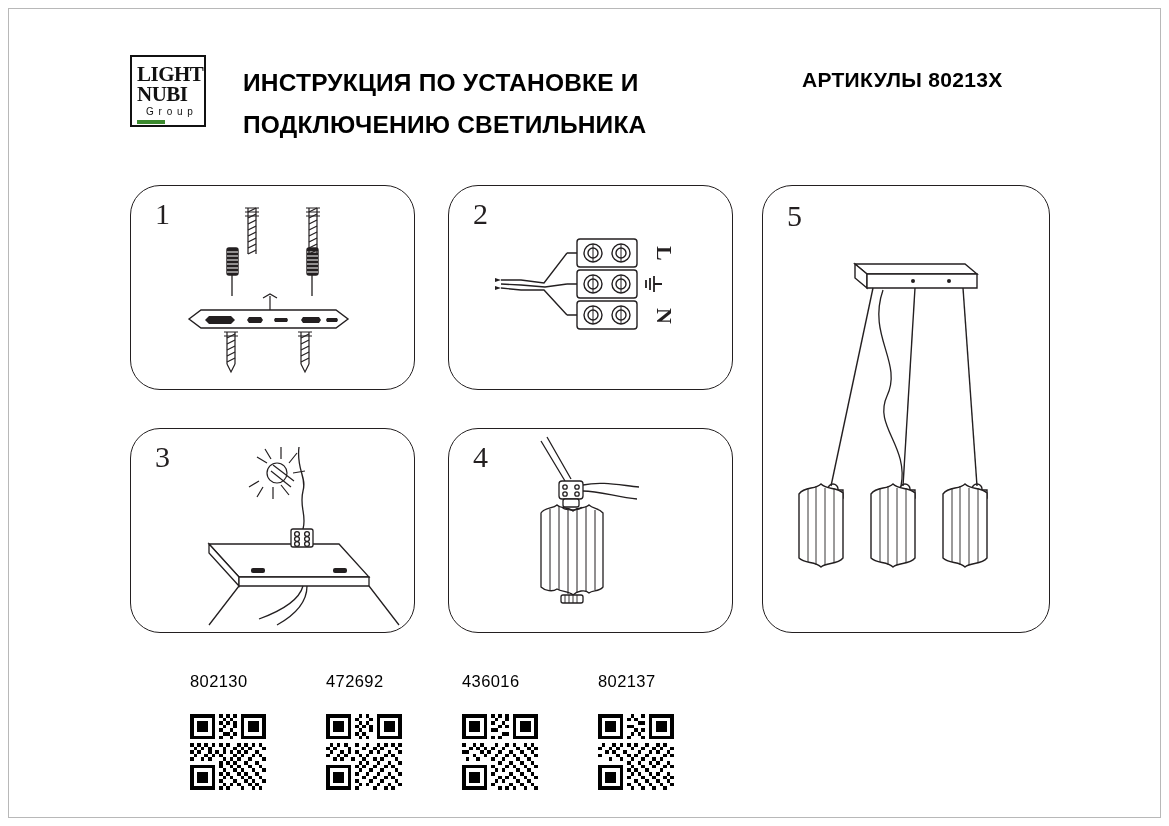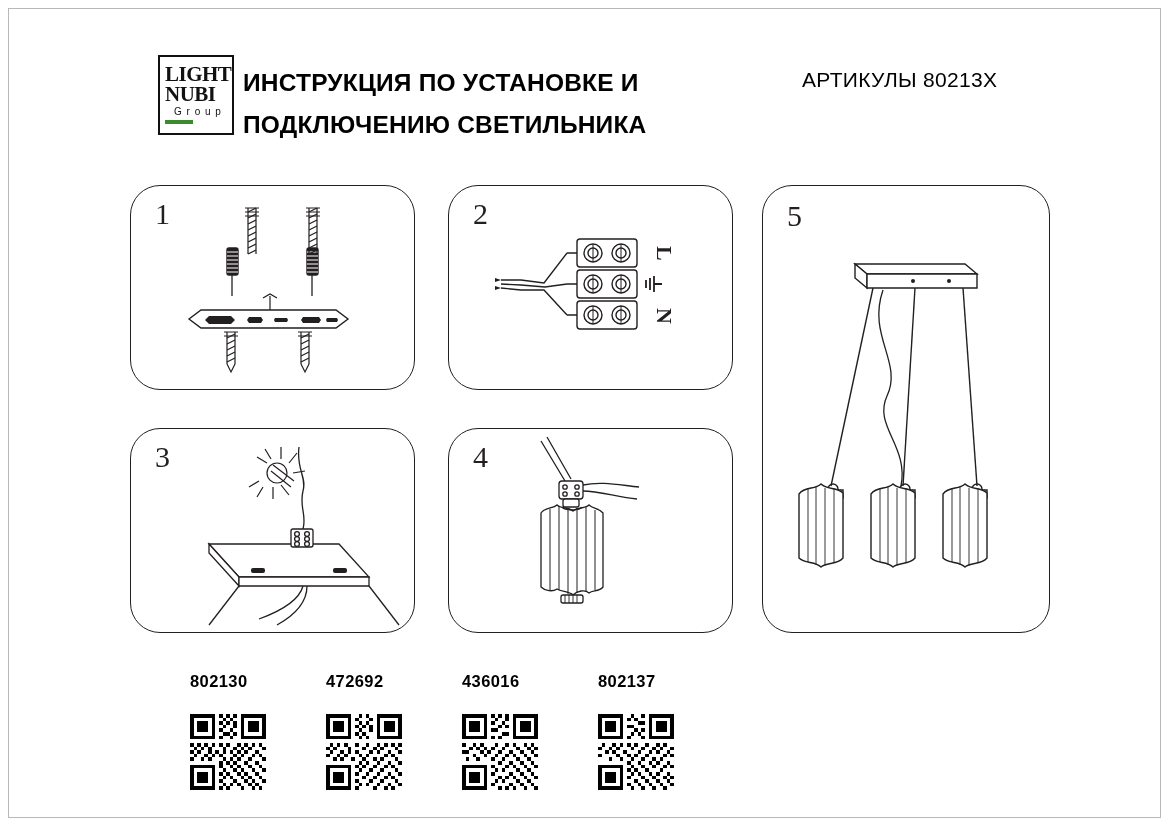--- a/index.html
+++ b/index.html
@@ -29,25 +29,24 @@
     box-sizing: border-box;
     pointer-events: none;
   }
 
   
   .logo {
     position: absolute;
     left: 130px;
     top: 55px;
     width: 76px;
-    height: 80px;
+    height: 72px;
     border: 2px solid #111;
     box-sizing: border-box;
     background: #fff;
-    margin-left: 28px;
   }
   .logo .lg-line {
     font-family: "Liberation Serif", serif;
     font-weight: bold;
     font-size: 21px;
     line-height: 20px;
     letter-spacing: -0.5px;
     padding-left: 5px;
     color: #111;
   }
@@ -84,21 +83,21 @@
     width: 300px;
   }
   .series-line1 {
     font-size: 17px;
     font-weight: bold;
     letter-spacing: 0.3px;
     margin-bottom: 9px;
   }
   .series-line2 {
     font-size: 21px;
-    font-weight: normal;
+    font-weight: bold;
     letter-spacing: 0.3px;
   }
 
   
   .panel {
     position: absolute;
     border: 1.6px solid #231f20;
     border-radius: 30px;
     box-sizing: border-box;
     background: #fff;
@@ -125,21 +124,21 @@
   .qr-row {
     position: absolute;
     left: 190px;
     top: 672px;
     display: flex;
     gap: 58px;
   }
   .qr-item { width: 78px; }
   .qr-label {
     font-size: 16.5px;
-    font-weight: bold;
+    font-weight: normal;
     letter-spacing: 0.4px;
     margin-bottom: 23px;
     white-space: nowrap;
   }
   .qr-code {
     width: 76px;
     height: 76px;
     image-rendering: pixelated;
     display: block;
   }

